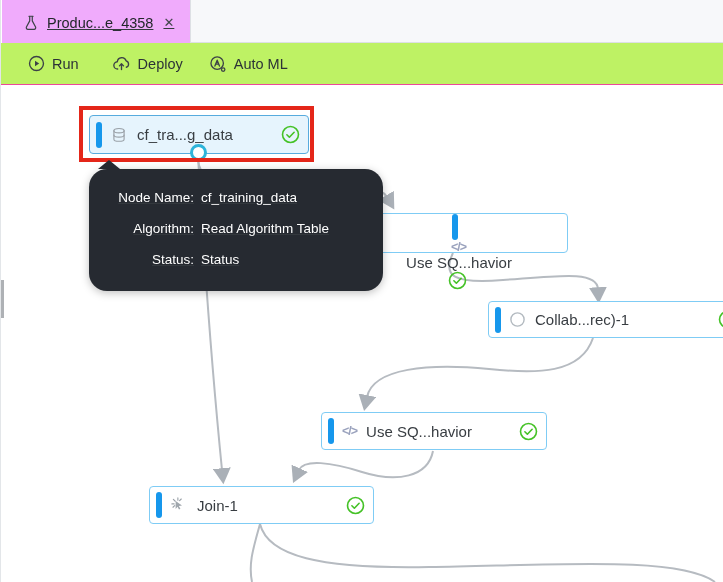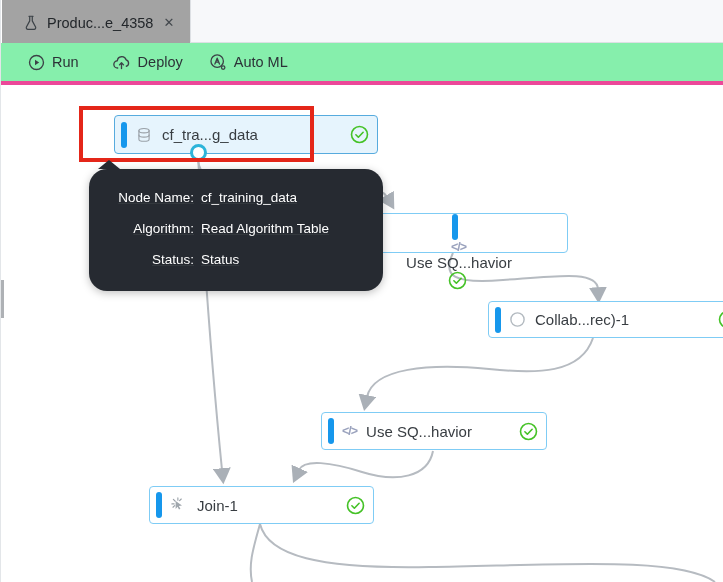--- a/index.html
+++ b/index.html
@@ -4,50 +4,50 @@
 <style>
   * { margin:0; padding:0; box-sizing:border-box; }
   html,body { width:723px; height:582px; overflow:hidden; background:#fff;
     font-family:"Liberation Sans", sans-serif; color:#33383d; }
   #app { position:relative; width:723px; height:582px; border-left:1px solid #e3e6e9; }
 
   
   .tabstrip { position:absolute; left:0; top:0; width:723px; height:43px; }
   .tabstrip-rest { position:absolute; left:190px; top:0; right:0; height:43px;
     background:#f7f8fa; border-bottom:1px solid #dde0e4; }
-  .tab { position:absolute; left:1px; top:0; width:189px; height:43px; background:#a3a3a3;
+  .tab { position:absolute; left:1px; top:0; width:189px; height:43px; background:#f0abfc;
     border-right:1px solid #dde0e4; display:flex; align-items:center; padding:2px 12px 0 20px;
-    cursor:pointer; }
+    cursor:pointer;text-decoration:underline; }
   .tab .ticon { width:18px; height:18px; margin-right:7px; flex:none; }
   .tab .ttitle { font-size:14.5px; color:#23272b; white-space:nowrap; }
   .tab .tclose { margin-left:10px; font-size:13px; color:#43484d; cursor:pointer; line-height:1; }
 
   
-  .toolbar { position:absolute; left:0; top:43px; width:723px; height:42px; background:#86efac;
-    border-bottom:4px solid #ec4899; display:flex; align-items:center; }
+  .toolbar { position:absolute; left:0; top:43px; width:723px; height:42px; background:#bef264;
+    border-bottom:1px solid #ec4899; display:flex; align-items:center; }
   .tbtn { display:flex; align-items:center; gap:7px; font-size:14.5px; color:#2c3237;
     cursor:pointer; }
   .tbtn svg { display:block; }
   #btn-run { margin-left:27px; }
   #btn-deploy { margin-left:33px;text-align:center; }
   #btn-automl { margin-left:26px; }
 
   
   .canvas { position:absolute; left:0; top:85px; width:723px; height:497px; background:#fff; }
   #edges { position:absolute; left:0; top:0; z-index:1; }
 
   
   .node { position:absolute; z-index:2; background:#fff; border:1.5px solid #7fccf5;
     border-radius:4px; display:flex; align-items:center; padding:0 8px 0 6px; cursor:pointer; }
   .node.selected { background:#e6f4fd; border-color:#57abde; }
   .nbar { width:6px; height:26px; border-radius:3px; background:#1697ec; flex:none; }
   .nicon { margin-left:8px; flex:none; display:flex; align-items:center; }
   .nlabel { margin-left:9px; font-size:15px; color:#383d42; white-space:nowrap; flex:1 1 auto; }
   .ncheck { flex:none; margin-left:6px; display:flex; }
-  #node-cf  { left:88px;  top:115px; width:264px; height:39px;margin-left:25px; }
+  #node-cf  { left:88px;  top:115px; width:220px; height:39px; }
   #node-sqb { left:342px; top:213px; width:225px; height:40px;flex-direction:column; }
   #node-col { left:487px; top:301px; width:258px; height:37px; }
   #node-sqf { left:320px; top:412px; width:226px; height:38px; }
   #node-join{ left:148px; top:486px; width:225px; height:38px; }
   .codeglyph { font-size:12.5px; color:#9aa2bd; letter-spacing:-1px; font-weight:bold; }
 
   
   .port { position:absolute; left:189px; top:144px; width:17px; height:17px; z-index:3;
     background:#fff; border:3px solid #2db4da; border-radius:50%; cursor:crosshair; }
 

